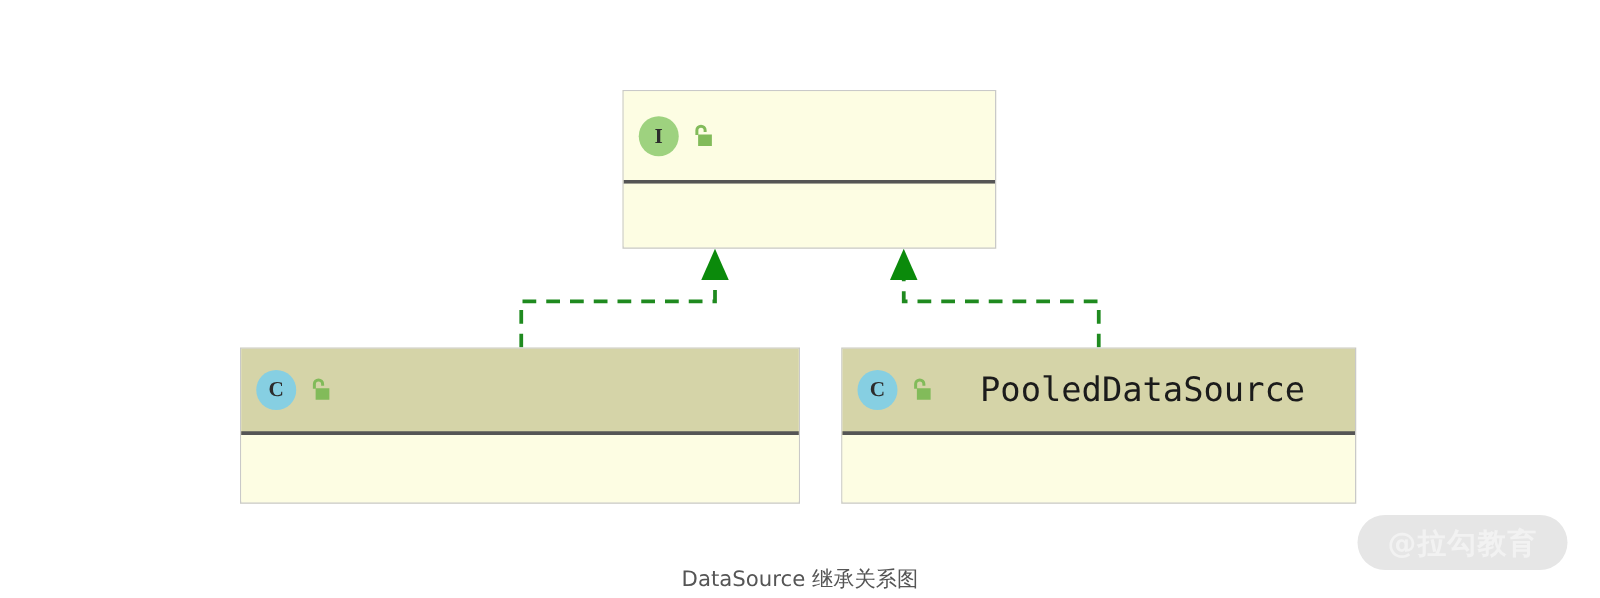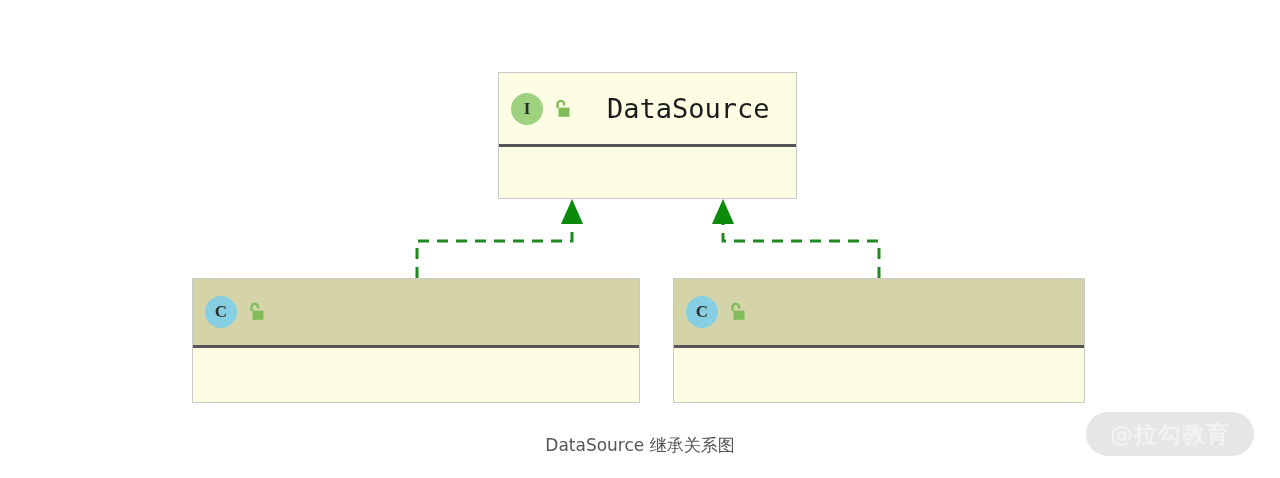--- a/index.html
+++ b/index.html
@@ -122,21 +122,20 @@
 
   <div class="uml-box" style="left:498px; top:72px; width:299px; height:127px;">
     <div class="uml-header hdr-iface" style="height:74px; padding-left:12px;">
       <span class="stereo-circle circle-iface" style="width:32px; height:32px; font-size:17px;">I</span>
       <span class="lock-icon" style="width:22px; height:22px; margin-left:8px;">
         <svg viewBox="0 0 22 22" width="22" height="22">
           <path d="M6.5 10 L6.5 6.2 A3.3 3.3 0 0 1 13.1 6.2 L13.1 7.6" fill="none" stroke="#82bb5a" stroke-width="2.4"></path>
           <rect x="7.5" y="9.6" width="11" height="9.2" fill="#82bb5a"></rect>
         </svg>
       </span>
-      <span class="uml-title" style="font-size:27px; margin-left:34px;">DataSource</span>
     </div>
     <div class="uml-body" style="height:50px;"></div>
   </div>
 
   <div class="uml-box" style="left:192px; top:278px; width:448px; height:125px;">
     <div class="uml-header hdr-class" style="height:69px; padding-left:12px;">
       <span class="stereo-circle circle-class" style="width:32px; height:32px; font-size:17px;">C</span>
       <span class="lock-icon" style="width:22px; height:22px; margin-left:8px;">
         <svg viewBox="0 0 22 22" width="22" height="22">
           <path d="M6.5 10 L6.5 6.2 A3.3 3.3 0 0 1 13.1 6.2 L13.1 7.6" fill="none" stroke="#82bb5a" stroke-width="2.4"></path>
@@ -149,23 +148,24 @@
 
   <div class="uml-box" style="left:673px; top:278px; width:412px; height:125px;">
     <div class="uml-header hdr-class" style="height:69px; padding-left:12px;">
       <span class="stereo-circle circle-class" style="width:32px; height:32px; font-size:17px;">C</span>
       <span class="lock-icon" style="width:22px; height:22px; margin-left:8px;">
         <svg viewBox="0 0 22 22" width="22" height="22">
           <path d="M6.5 10 L6.5 6.2 A3.3 3.3 0 0 1 13.1 6.2 L13.1 7.6" fill="none" stroke="#82bb5a" stroke-width="2.4"></path>
           <rect x="7.5" y="9.6" width="11" height="9.2" fill="#82bb5a"></rect>
         </svg>
       </span>
+      <span class="uml-title" style="font-size:27px; margin-left:36px;">PooledDataSource</span>
     </div>
     <div class="uml-body" style="height:53px;"></div>
   </div>
 
-  <div class="caption" style="top:434px;">DataSource 继承关系图</div>
+  <div class="caption" style="top:452px;">DataSource 继承关系图</div>
 
   <div class="watermark" style="left:1086px; top:412px; width:168px; height:44px;">
     <span>@拉勾教育</span>
   </div>
 
 </div>
 
 </body></html>

